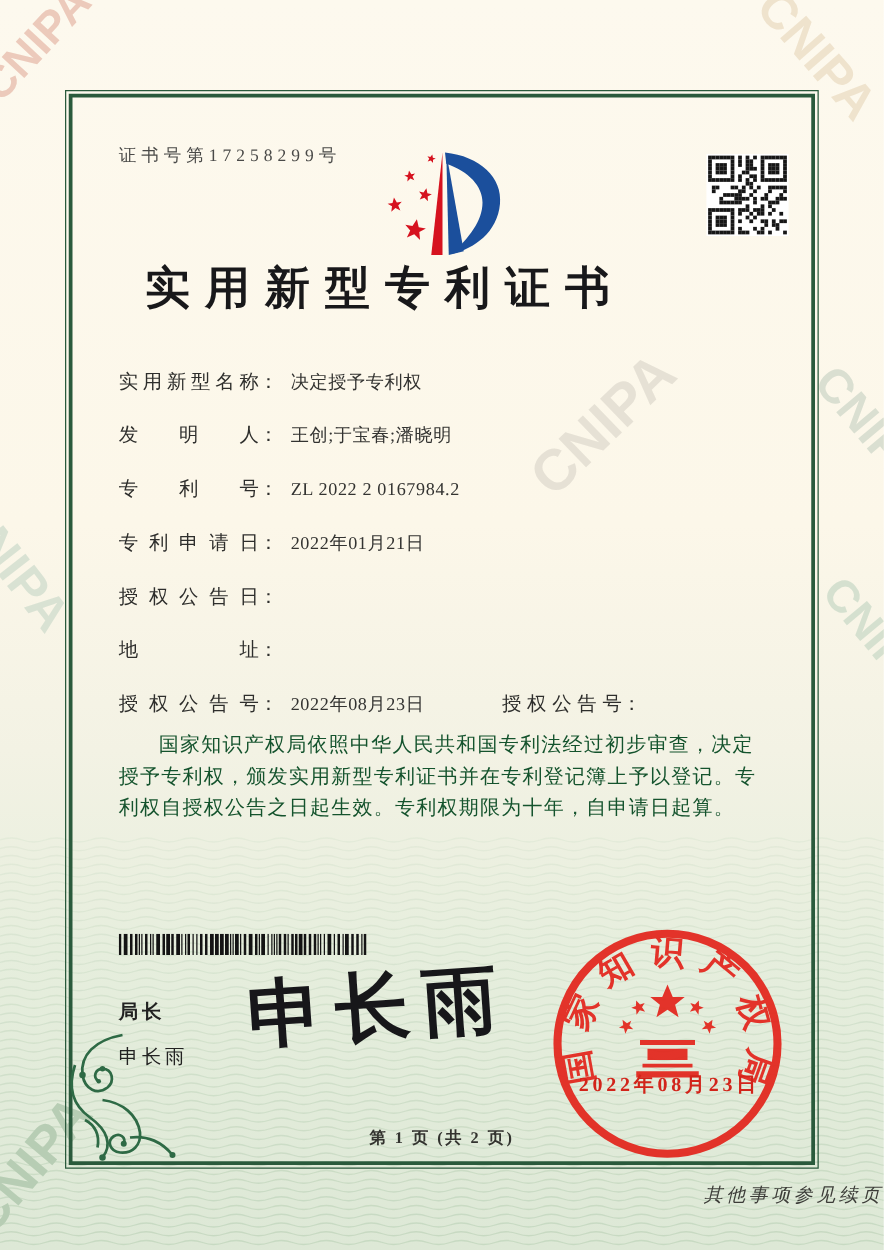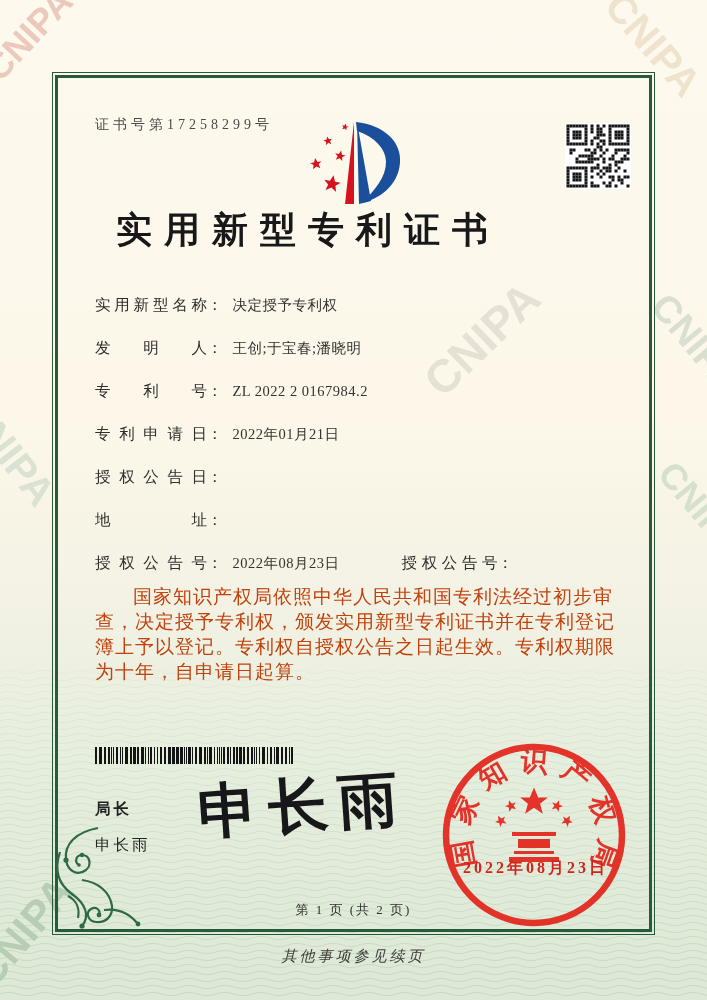--- a/index.html
+++ b/index.html
@@ -22,34 +22,34 @@
       letter-spacing:12px;color:#18181a;}
   
   .fields{left:95px;top:295px;width:520px;}
   .frow{display:flex;align-items:baseline;margin-bottom:20px;height:23px;}
   .flabel{display:inline-block;width:112px;font-size:15.5px;color:#2e2e2c;
       text-align:justify;text-align-last:justify;}
   .fcolon{font-size:15.5px;color:#2e2e2c;margin-right:10px;}
   .fvalue{font-size:14.5px;color:#333331;letter-spacing:0.5px;}
   .grant-gap{margin-left:62px;display:flex;align-items:center;}
   
-  .body-text{left:95px;top:584px;width:520px;font-size:19px;line-height:25px;color:#c2410c;}
+  .body-text{left:95px;top:584px;width:520px;font-size:16px;line-height:25px;color:#14532d;}
   .body-text p{margin:0;text-indent:2em;letter-spacing:1px;}
   
   .director{left:95px;top:799px;font-size:15.5px;letter-spacing:3px;color:#222;font-weight:bold;}
   .director-name{left:95px;top:835px;font-size:15.5px;letter-spacing:3px;color:#222;}
   .signature{left:198px;top:766px;font-size:60px;font-weight:600;color:#17171a;
       letter-spacing:10px;transform:rotate(-4deg);}
   
   .seal-date{left:428px;top:858px;width:215px;text-align:center;font-size:16px;
       color:#d2241a;letter-spacing:3px;font-weight:bold;z-index:6;}
   
   .page-info{left:0;top:901px;width:707px;text-align:center;font-size:13px;
-      letter-spacing:2px;color:#33332f;}
-  .footer-note{left:0;top:947px;width:707px;text-align:center;font-size:15px;
+      letter-spacing:2px;color:#33332f;font-weight:bold;}
+  .footer-note{left:0;top:947px;width:707px;text-align:right;font-size:15px;
       letter-spacing:3px;color:#3c3c38;font-style:italic;}
   svg{display:block;}
   .z1{z-index:1}.z2{z-index:2}.z3{z-index:3}.z5{z-index:5}
 </style>
 </head>
 <body>
 
 <svg id="waves" class="abs z1" style="left:0;top:668px;" width="707" height="332">
     <path d="M0,4 q9,-3.2 18,0 t18,0 t18,0 t18,0 t18,0 t18,0 t18,0 t18,0 t18,0 t18,0 t18,0 t18,0 t18,0 t18,0 t18,0 t18,0 t18,0 t18,0 t18,0 t18,0 t18,0 t18,0 t18,0 t18,0 t18,0 t18,0 t18,0 t18,0 t18,0 t18,0 t18,0 t18,0 t18,0 t18,0 t18,0 t18,0 t18,0 t18,0 t18,0 t18,0" fill="none" stroke="#bcd2b8" stroke-width="1" opacity="0.19"></path>
     <path d="M0,11 q9,-3.2 18,0 t18,0 t18,0 t18,0 t18,0 t18,0 t18,0 t18,0 t18,0 t18,0 t18,0 t18,0 t18,0 t18,0 t18,0 t18,0 t18,0 t18,0 t18,0 t18,0 t18,0 t18,0 t18,0 t18,0 t18,0 t18,0 t18,0 t18,0 t18,0 t18,0 t18,0 t18,0 t18,0 t18,0 t18,0 t18,0 t18,0 t18,0 t18,0 t18,0" fill="none" stroke="#bcd2b8" stroke-width="1" opacity="0.20"></path>

